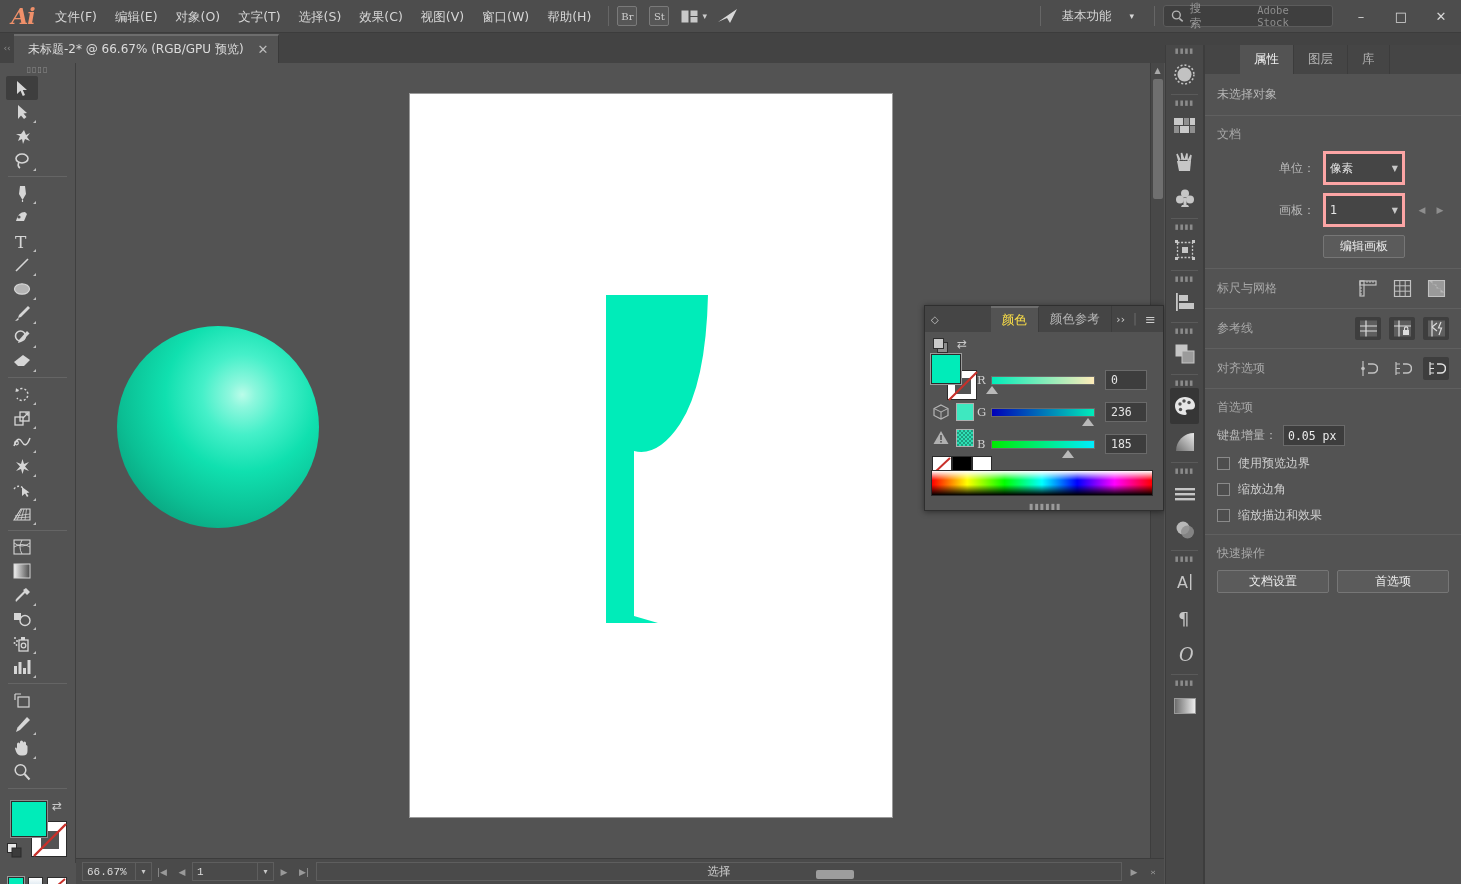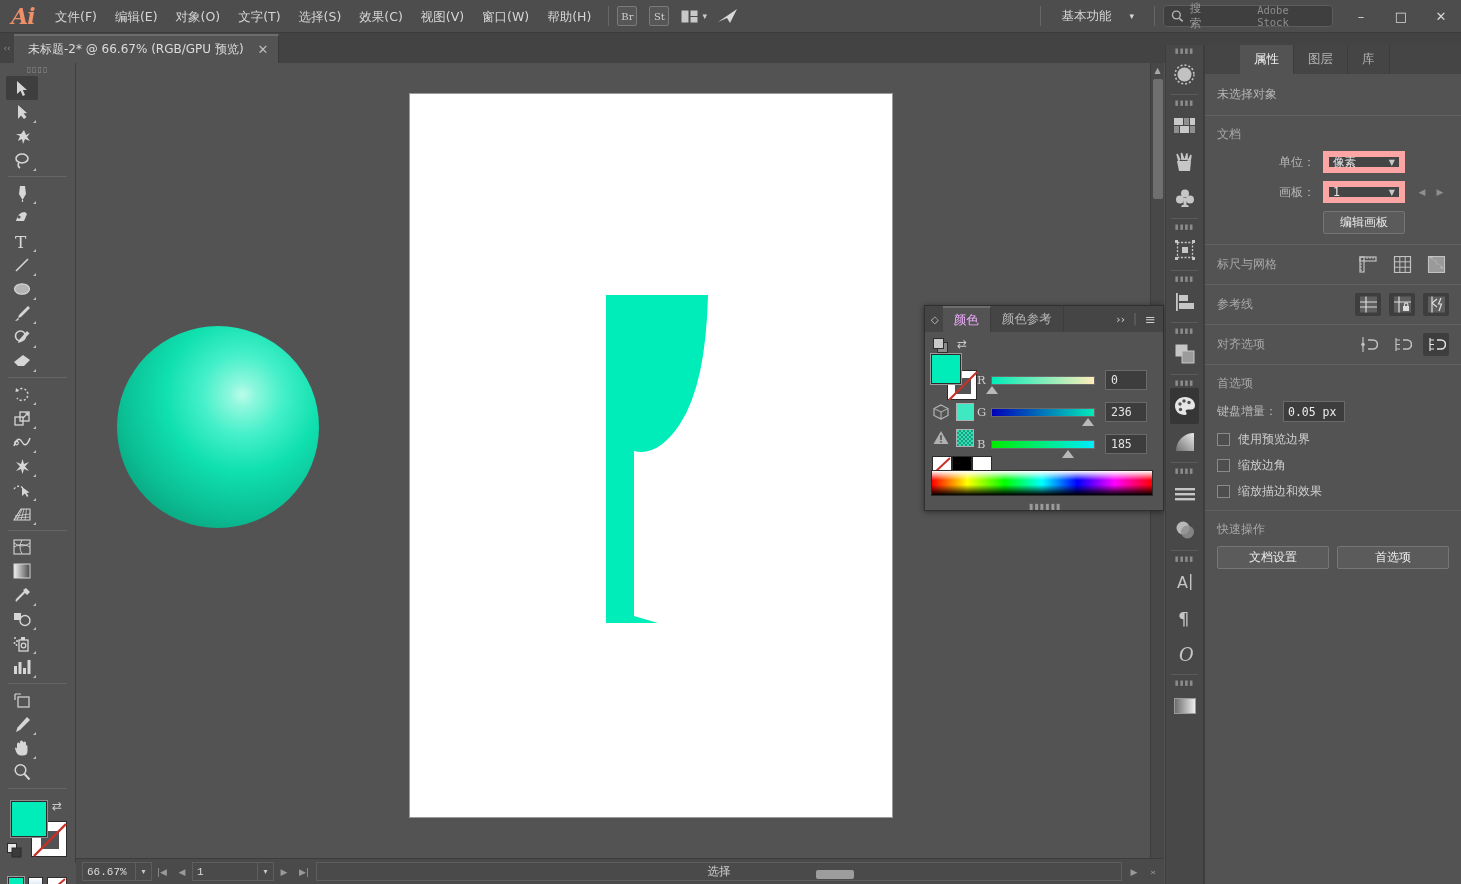--- a/index.html
+++ b/index.html
@@ -146,21 +146,21 @@
   .color-panel {
     position:absolute; left:924px; top:305px; width:240px; height:206px;
     background:#535353; border:1px solid #2f2f2f; box-shadow:0 1px 6px rgba(0,0,0,.45);
   }
   .cp-tabs { display:flex; align-items:stretch; height:26px; background:#454545; }
   .cp-grip { display:flex; align-items:center; padding:0 4px 0 6px; color:#c3c3c3; font-size:10px;}
   .cp-tab {
     padding:0 11px; display:flex; align-items:center; font-size:12.5px; color:#b6b6b6;
     border-right:1px solid #3c3c3c;
   }
-  .cp-tab.active { background:#535353; color:#f0abfc; border-top:2px solid #6d6d6d; }
+  .cp-tab.active { background:#535353; color:#fde047; border-top:2px solid #6d6d6d;margin-left:48px; }
   .cp-tabs-right { margin-left:auto; display:flex; align-items:center; gap:8px; padding-right:7px; color:#cfcfcf;}
   .cp-body { position:relative; height:180px; }
   .cp-sw-fill { position:absolute; left:6px; top:22px; width:30px; height:30px; background:#00ecb9; border:1px solid #2b2b2b; outline:1px solid #9b9b9b;}
   .cp-sw-stroke { position:absolute; left:22px; top:38px; width:30px; height:30px; background:#fff; border:1px solid #2b2b2b;}
   .cp-sw-stroke-in { position:absolute; left:7px; top:7px; width:16px; height:16px; background:#535353;}
   .slider-row { position:absolute; display:flex; align-items:center; }
   .sl-label { width:14px; font-size:11.5px; color:#cfcfcf; font-family:"DejaVu Serif","Liberation Serif",serif;}
   .sl-track { width:104px; height:9px; border:1px solid #6a6a6a; position:relative; }
   .sl-thumb {
     position:absolute; top:9px; width:0; height:0;
@@ -199,21 +199,21 @@
   .pp-tab {
     padding:0 14px; display:flex; align-items:center; font-size:12.5px; color:#b3b3b3;
     border-right:1px solid #3c3c3c;
   }
   .pp-tab.active { background:#535353; color:#f0f0f0; }
   .pp-sect { border-bottom:1px solid #606060; padding:10px 12px; }
   .pp-title { font-size:12px; color:#a8a8a8; margin-bottom:2px;}
   .pp-row { display:flex; align-items:center; justify-content:flex-end; gap:8px; margin-top:8px; }
   .pp-row-label { font-size:12px; color:#b9b9b9; }
   .pp-select {
-    width:82px; height:22px; background:#454545; border:6px solid #fca5a5;
+    width:82px; height:34px; background:#454545; border:3px solid #fca5a5;
     display:flex; align-items:center; padding:0 4px; font-size:11.5px; color:#e6e6e6;
   }
   .pp-select .cv { margin-left:auto; font-size:8px; color:#c8c8c8;}
   .pp-arrowbtn { width:18px; height:22px; display:flex; align-items:center; justify-content:center; color:#8e8e8e; font-size:9px;}
   .pp-btn {
     height:23px; background:#5b5b5b; border:1px solid #767676; border-radius:2px;
     display:flex; align-items:center; justify-content:center; font-size:12px; color:#ececec;
   }
   .pp-iconrow { display:flex; align-items:center; gap:8px; }
   .pp-iconbtn { width:26px; height:23px; display:flex; align-items:center; justify-content:center; }

